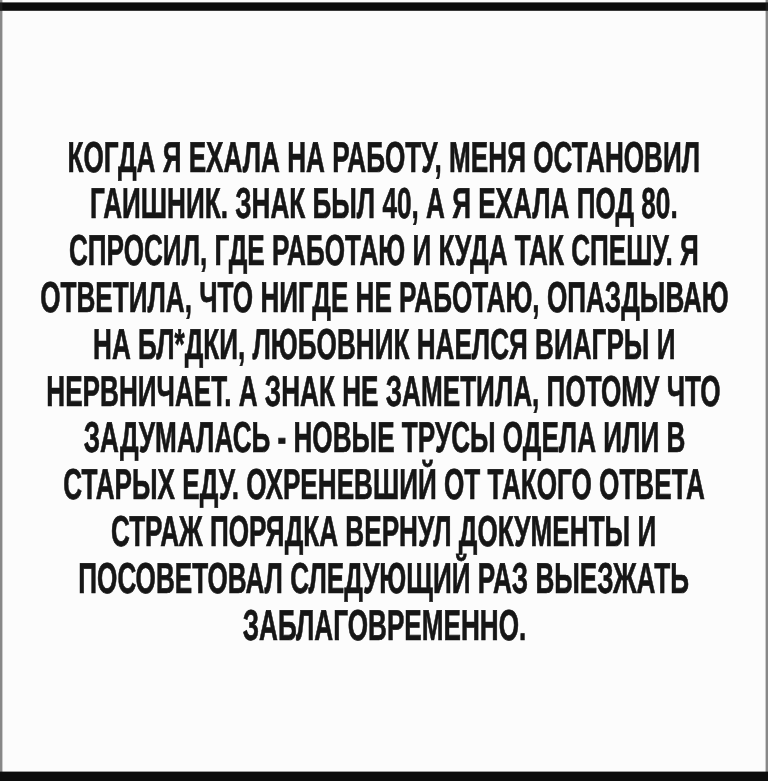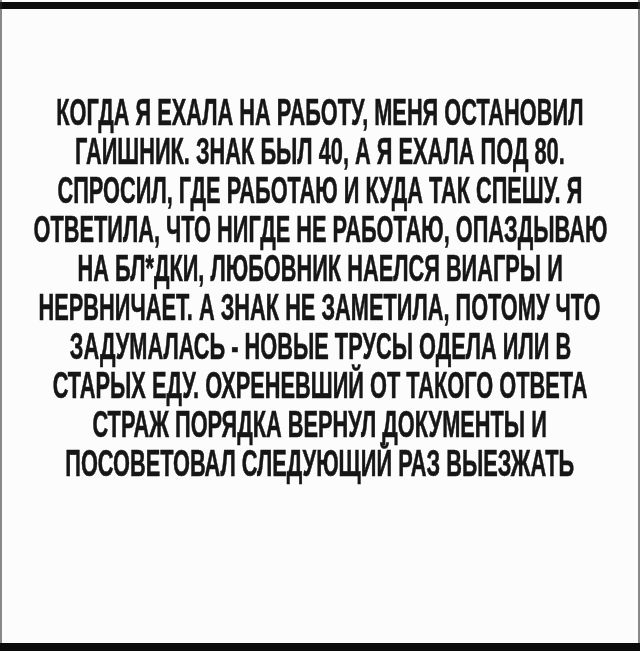--- a/index.html
+++ b/index.html
@@ -30,21 +30,21 @@
   .bar {
     position: absolute;
     left: 0;
     right: 0;
     background: #0c0c0c;
   }
   .bar.top    { top: 2px;  height: 7px; }
   .bar.bottom { bottom: 0; height: 8px; }
   .text-block {
     position: absolute;
-    top: 93px;
+    top: 111px;
     left: 0;
     width: 640px;
     display: flex;
     flex-direction: column;
     align-items: center;
   }
   .meme-line {
     height: 39px;
     line-height: 39px;
     white-space: nowrap;
@@ -70,15 +70,16 @@
       <div class="meme-line"><span style="transform: scaleX(0.604847);">КОГДА Я ЕХАЛА НА РАБОТУ, МЕНЯ ОСТАНОВИЛ</span></div>
       <div class="meme-line"><span style="transform: scaleX(0.604847);">ГАИШНИК. ЗНАК БЫЛ 40, А Я ЕХАЛА ПОД 80.</span></div>
       <div class="meme-line"><span style="transform: scaleX(0.604847);">СПРОСИЛ, ГДЕ РАБОТАЮ И КУДА ТАК СПЕШУ. Я</span></div>
       <div class="meme-line"><span style="transform: scaleX(0.604847);">ОТВЕТИЛА, ЧТО НИГДЕ НЕ РАБОТАЮ, ОПАЗДЫВАЮ</span></div>
       <div class="meme-line"><span style="transform: scaleX(0.604847);">НА БЛ*ДКИ, ЛЮБОВНИК НАЕЛСЯ ВИАГРЫ И</span></div>
       <div class="meme-line"><span style="transform: scaleX(0.604847);">НЕРВНИЧАЕТ. А ЗНАК НЕ ЗАМЕТИЛА, ПОТОМУ ЧТО</span></div>
       <div class="meme-line"><span style="transform: scaleX(0.604847);">ЗАДУМАЛАСЬ - НОВЫЕ ТРУСЫ ОДЕЛА ИЛИ В</span></div>
       <div class="meme-line"><span style="transform: scaleX(0.604847);">СТАРЫХ ЕДУ. ОХРЕНЕВШИЙ ОТ ТАКОГО ОТВЕТА</span></div>
       <div class="meme-line"><span style="transform: scaleX(0.604847);">СТРАЖ ПОРЯДКА ВЕРНУЛ ДОКУМЕНТЫ И</span></div>
       <div class="meme-line"><span style="transform: scaleX(0.604847);">ПОСОВЕТОВАЛ СЛЕДУЮЩИЙ РАЗ ВЫЕЗЖАТЬ</span></div>
+      <div class="meme-line"><span style="transform: scaleX(0.604847);">ЗАБЛАГОВРЕМЕННО.</span></div>
     </div>
   <div class="bar bottom"></div>
 </div>
 
 </body></html>

